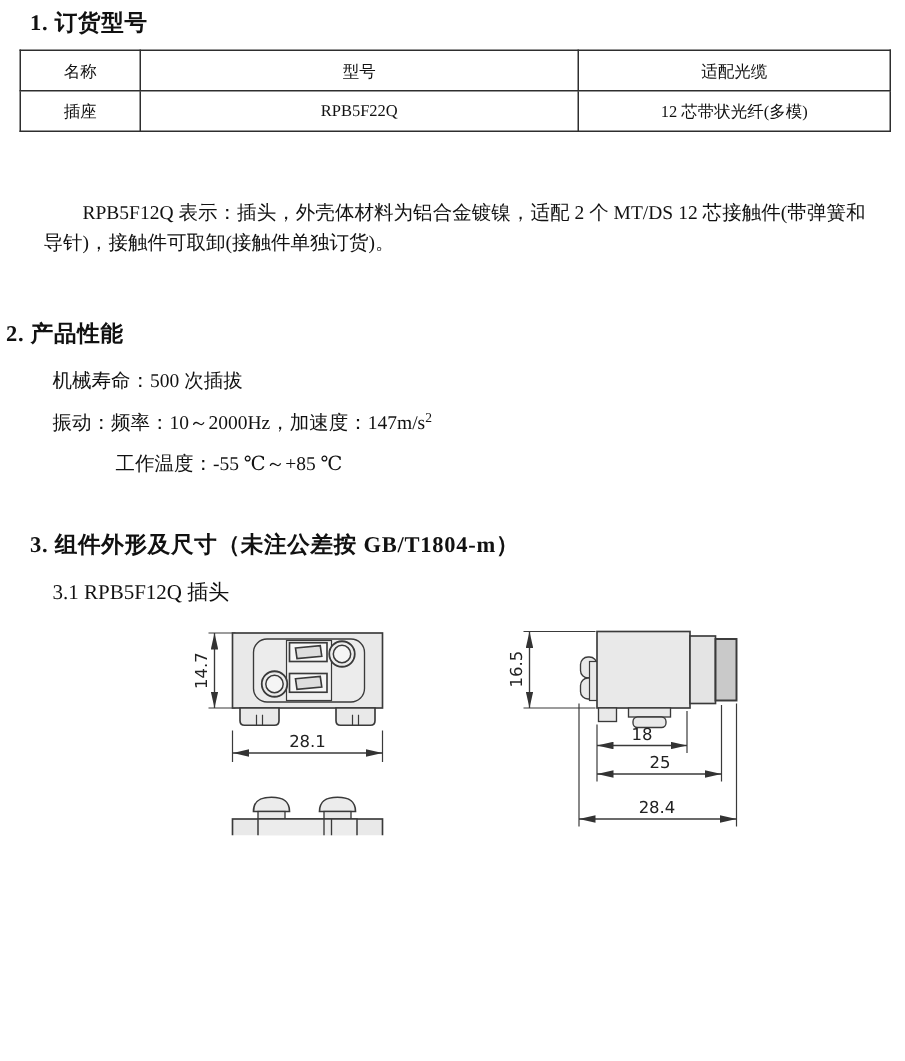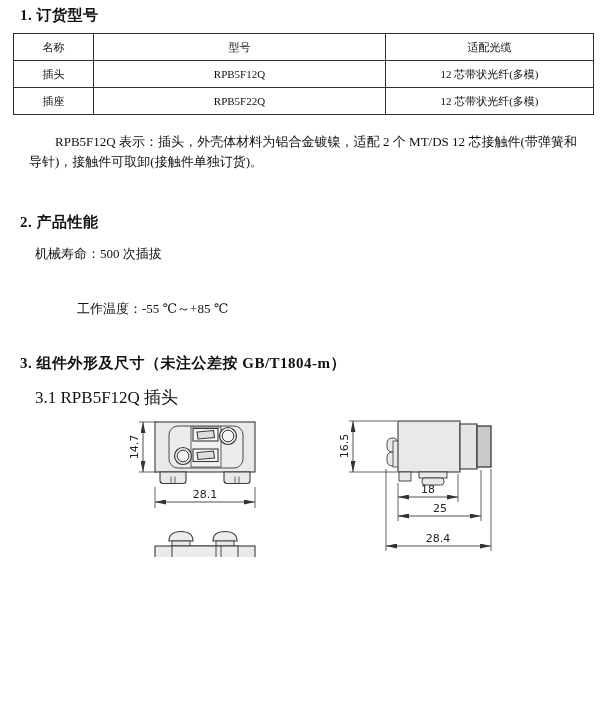--- a/index.html
+++ b/index.html
@@ -2,21 +2,21 @@
 <html><head>
 <meta charset="utf-8">
 <style>
   html,body{margin:0;padding:0;background:#fff;}
   .page{
     position:relative;width:603px;height:557px;background:#ffffff;
     font-family:"Liberation Serif","DejaVu Serif",serif;color:#111;
     overflow:hidden;
   }
   .heading{position:absolute;font-weight:bold;font-size:15px;letter-spacing:.5px;white-space:nowrap;}
-  .subheading{position:absolute;font-size:17px;white-space:nowrap;}
+  .subheading{position:absolute;font-size:14px;white-space:nowrap;}
   table.order{
     position:absolute;left:13px;top:33px;width:580px;
     border-collapse:collapse;table-layout:fixed;
   }
   table.order th,table.order td{
     border:1px solid #2e2e2e;text-align:center;vertical-align:middle;
     font-size:11px;font-weight:normal;height:26px;padding:0 2px;
   }
   .paras{position:absolute;left:13px;top:116px;width:580px;
     font-size:13px;line-height:19.5px;text-align:justify;}
@@ -41,39 +41,35 @@
         <col style="width:292px">
         <col style="width:208px">
       </colgroup>
     <tbody>
         <tr>
       <th>名称</th>
       <th>型号</th>
       <th>适配光缆</th>
     </tr>
     <tr>
-      <td>插头</td>
-      <td>RPB5F12Q</td>
-      <td>12 芯带状光纤(多模)</td>
-    </tr>
-    <tr>
       <td>插座</td>
       <td>RPB5F22Q</td>
       <td>12 芯带状光纤(多模)</td>
     </tr>
   </tbody>
     </table>
 
   <div class="paras">
     <p>RPB5F12Q 表示：插头，外壳体材料为铝合金镀镍，适配 2 个 MT/DS 12 芯接触件(带弹簧和导针)，接触件可取卸(接触件单独订货)。</p>
   </div>
 
-  <div class="heading" style="left:20px;top:213px;">2. 产品性能</div>
+  <div class="heading" style="left:4px;top:213px;">2. 产品性能</div>
 
   <div class="spec" style="top:245px;">机械寿命：500 次插拔</div>
+  <div class="spec" style="top:273px;"><span>振动：频率：10～2000Hz，加速度：147m/s</span><sup>2</sup></div>
   <div class="spec" style="top:300px;margin-left:42px;">工作温度：-55 ℃～+85 ℃</div>
 
   <div class="heading" style="left:20px;top:354px;">3. 组件外形及尺寸（未注公差按 GB/T1804-m）</div>
   <div class="subheading" style="left:35px;top:386px;">3.1 RPB5F12Q 插头</div>
 
   <svg class="figure-svg" viewBox="0 405 603 270">
     <defs>
       <marker id="arr" markerWidth="11" markerHeight="5" refX="11" refY="2.5" orient="auto-start-reverse" markerUnits="userSpaceOnUse">
         <path d="M0,0 L11,2.5 L0,5 Z" fill="#333"></path>
       </marker>

